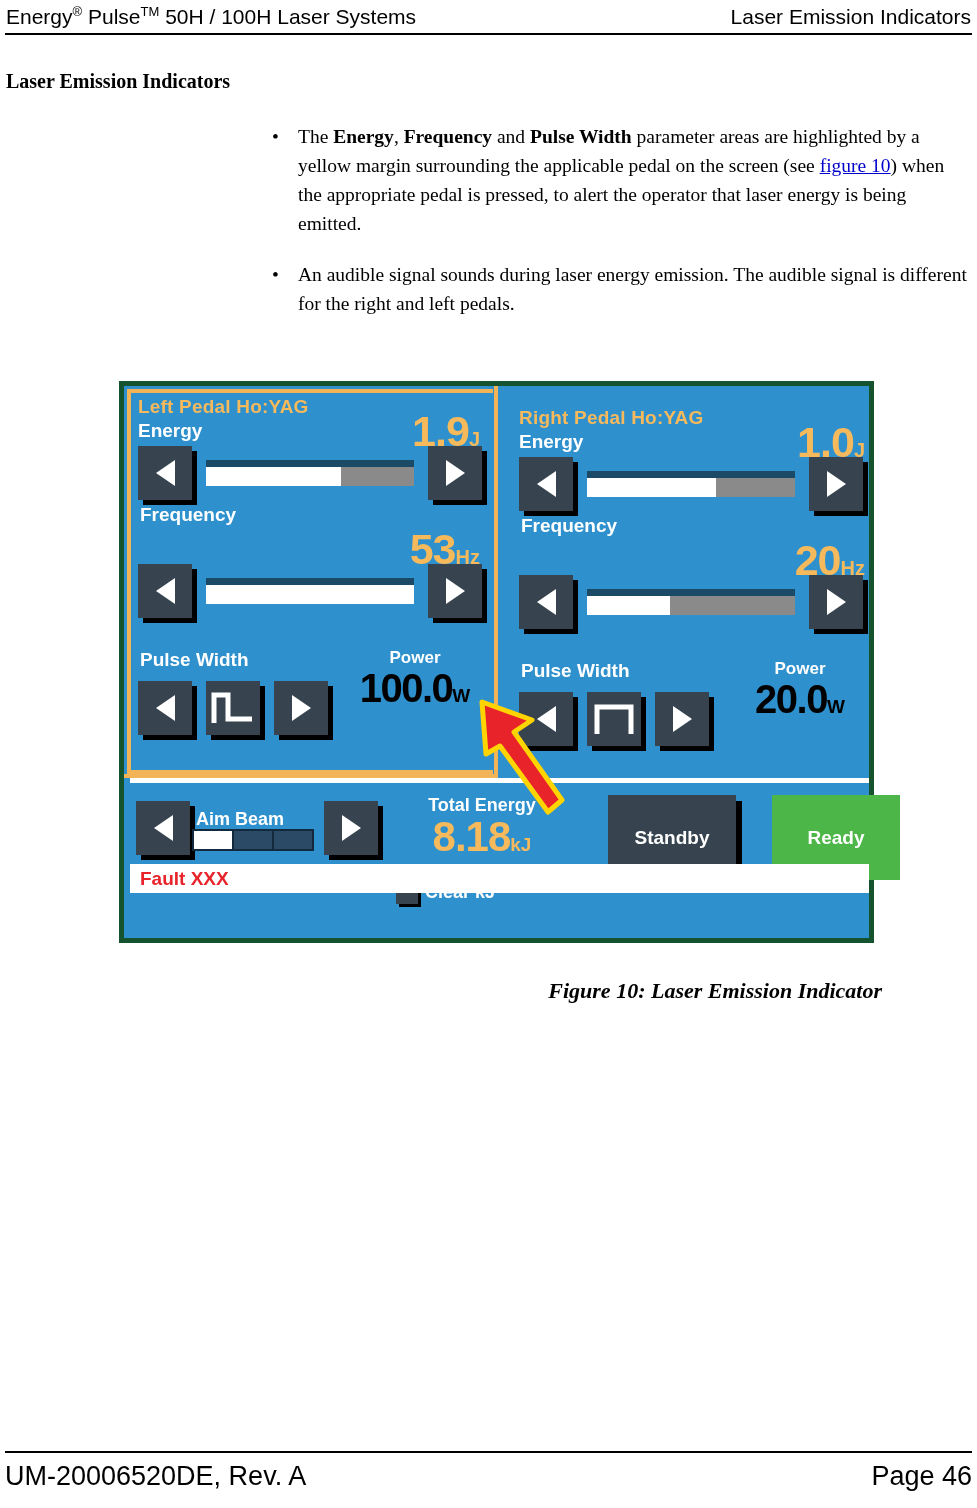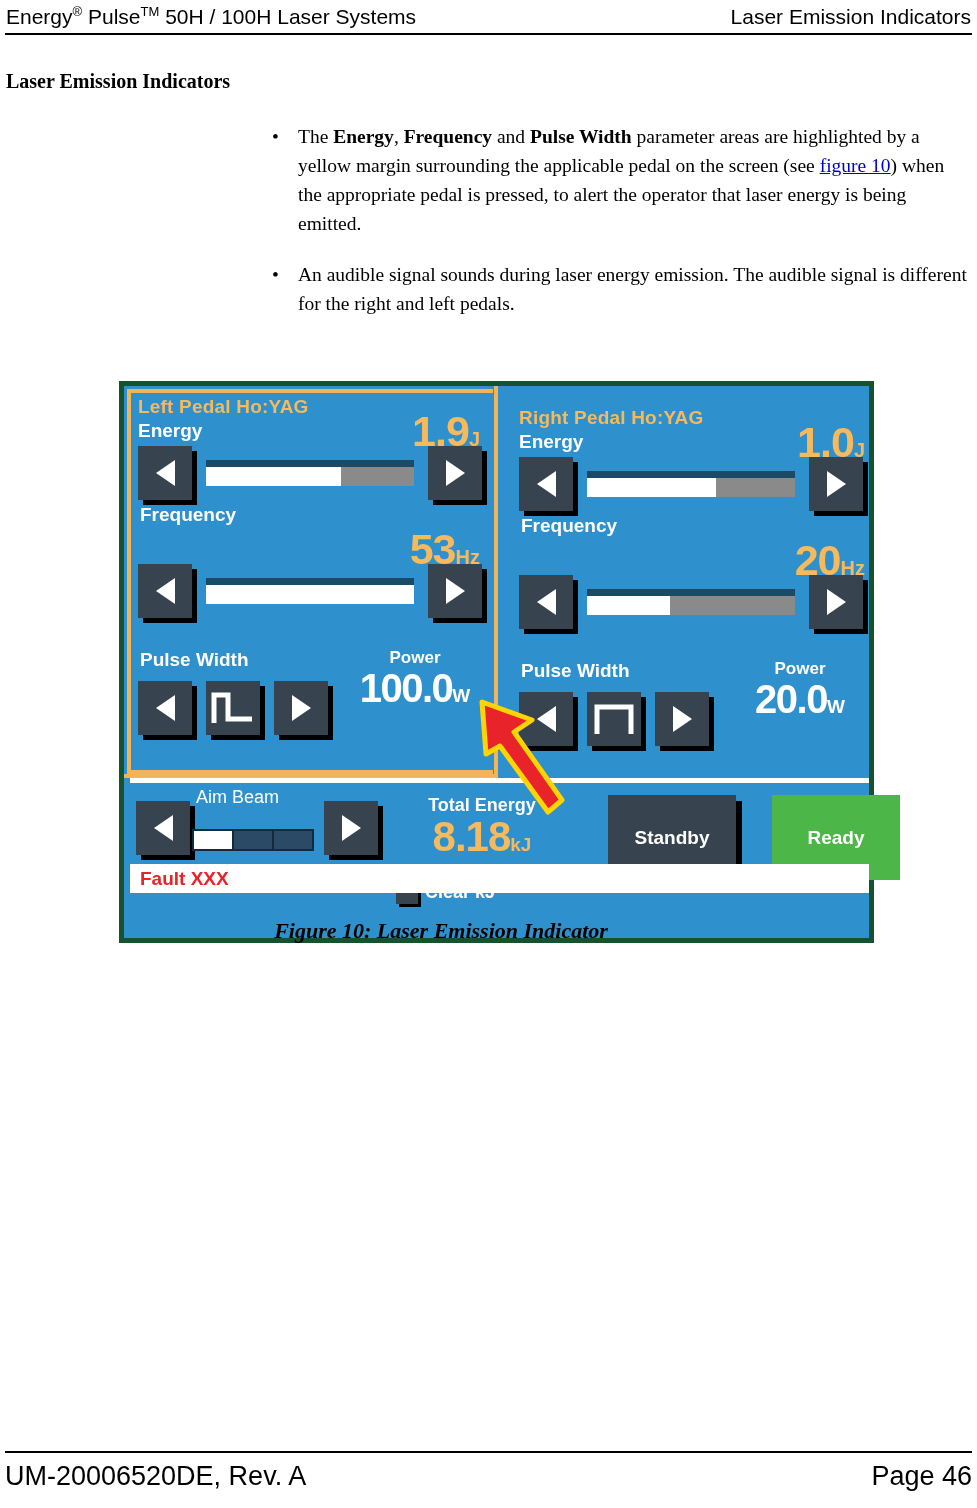--- a/index.html
+++ b/index.html
@@ -156,21 +156,21 @@
   }
   .power-label {
     font-family: "Liberation Sans", sans-serif;
     font-weight: bold;
     font-size: 17px;
     color: #ffffff;
   }
   .power-val {
     font-family: "Liberation Sans", sans-serif;
     font-weight: bold;
-    color: #ffffff;
+    color: #000000;
     line-height: 40px;
     white-space: nowrap;
   }
   .power-val .num { font-size: 40px; letter-spacing: -1.5px; }
   .power-val .unit { font-size: 19px; }
 
   
   .ctrl-row {
     position: absolute;
     left: 14px;
@@ -241,23 +241,23 @@
   }
   .bottom-area {
     position: absolute;
     left: 0; top: 397px;
     width: 100%;
     height: 115px;
   }
   .aim-arrow-left { position: absolute; left: 12px; top: 18px; }
   .aim-label {
     position: absolute;
-    left: 72px; top: 4px;
-    font-family: "Liberation Sans", sans-serif;
-    font-weight: normal;
+    left: 72px; top: 26px;
+    font-family: "Liberation Sans", sans-serif;
+    font-weight: bold;
     font-size: 18px;
     color: #ffffff;
   }
   .aim-bar {
     position: absolute;
     left: 68px; top: 46px;
     width: 122px; height: 22px;
     background: #13293d;
     display: flex;
     padding: 2px;
@@ -345,23 +345,23 @@
   .annot-arrow {
     position: absolute;
     left: 470px; top: 690px;
     width: 160px; height: 150px;
     pointer-events: none;
   }
 
   
   .figure-caption {
     position: absolute;
-    left: 0; top: 918px;
+    left: 0; top: 978px;
     width: 882px;
-    text-align: center;
+    text-align: right;
     font-family: "Liberation Serif", serif;
     font-style: italic;
     font-weight: bold;
     font-size: 22px;
   }
 
   
   .page-footer {
     position: absolute;
     left: 5px; bottom: 16px;

